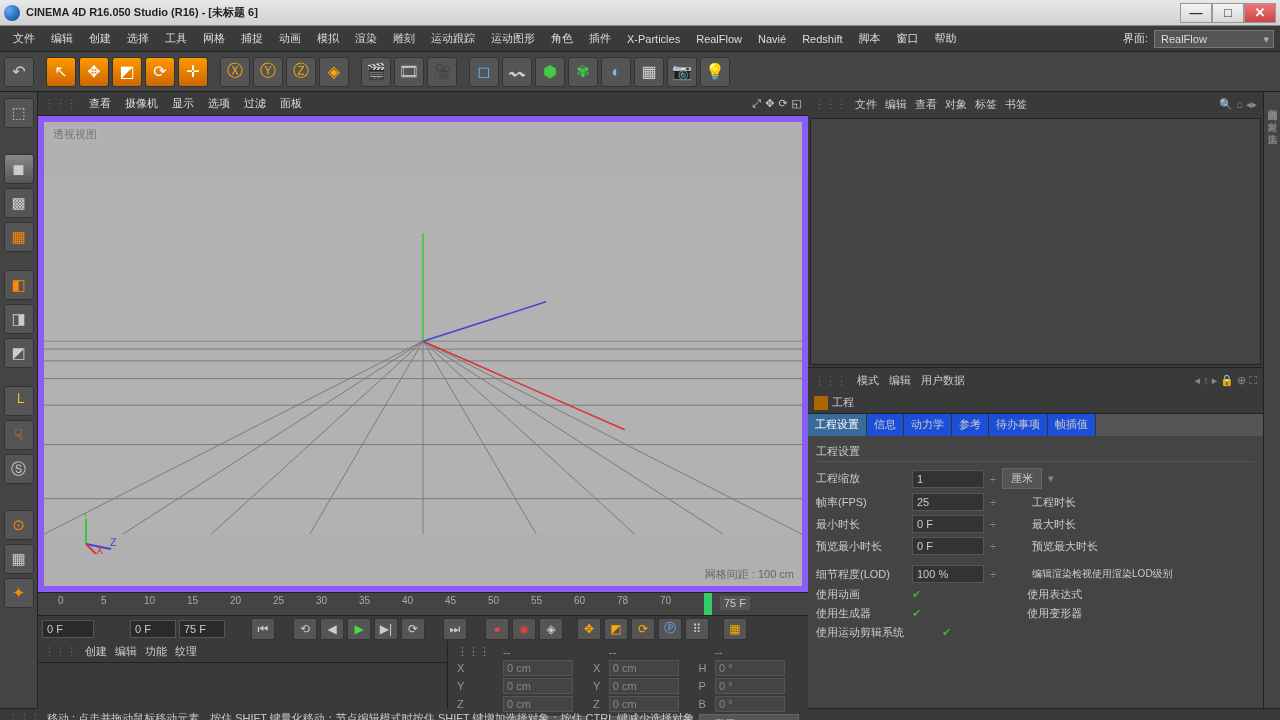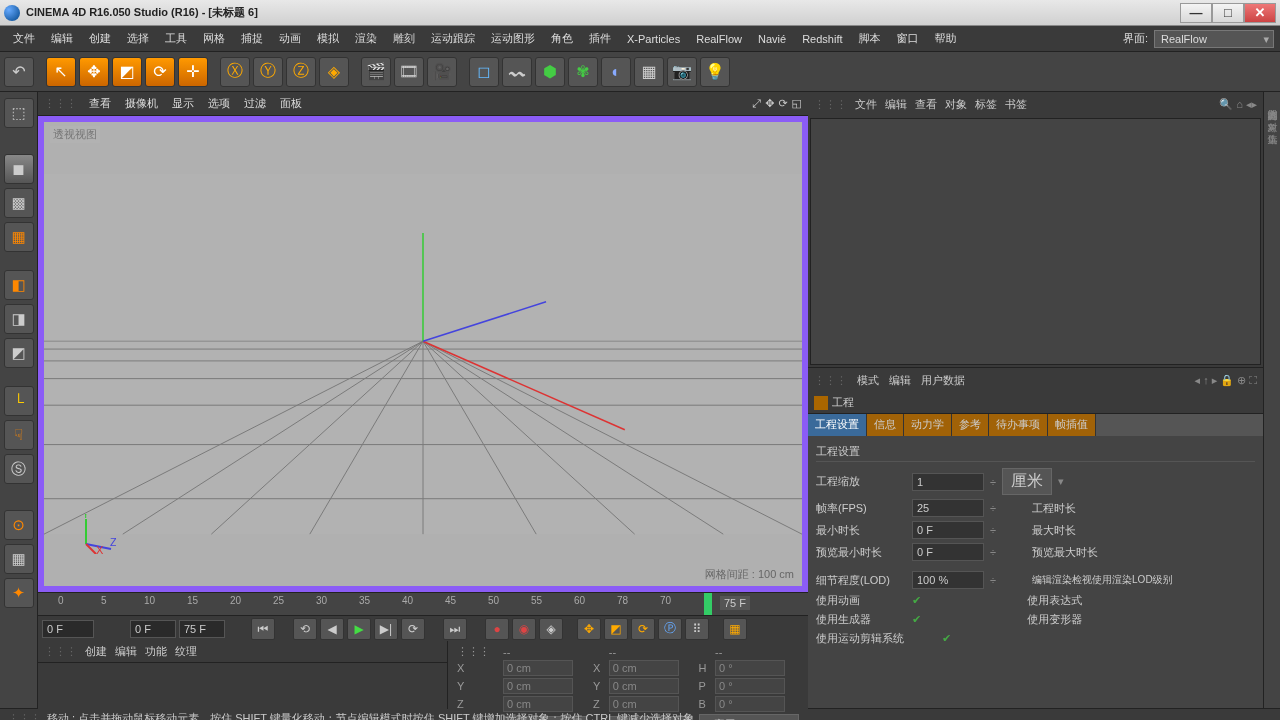--- a/index.html
+++ b/index.html
@@ -52,29 +52,29 @@
 .applybtn{background:#555;border:1px solid #666;padding:2px 14px;color:#ccc}
 .rightcol{width:455px;display:flex;flex-direction:column;background:#444}
 .objmgr{height:276px;background:#3a3a3a;border-bottom:1px solid #222;display:flex;flex-direction:column}
 .objmgr .menu{height:24px;display:flex;align-items:center;padding:0 6px;gap:8px;background:#3a3a3a}
 .objmgr .body{flex:1;background:#444;margin:2px;border:1px solid #222}
 .attrmgr{flex:1;background:#3a3a3a;display:flex;flex-direction:column}
 .attrmgr .menu{height:24px;display:flex;align-items:center;padding:0 6px;gap:10px}
 .attrtitle{height:22px;display:flex;align-items:center;padding:0 6px;background:#3a3a3a;border-bottom:1px solid #222}
 .attrtitle .ticon{width:14px;height:14px;background:#a60;margin-right:4px}
 .tabs{height:22px;display:flex;background:#555}
-.tab{padding:3px 7px;background:#a16207;border-right:1px solid #333;color:#ccc}
+.tab{padding:3px 7px;background:#1d4ed8;border-right:1px solid #333;color:#ccc}
 .tab.active{background:#3a6a9a;color:#fff}
 .attrbody{flex:1;background:#444;padding:6px 8px;overflow:hidden}
 .attrbody .sect{color:#ccc;padding:2px 0;border-bottom:1px solid #555;margin-bottom:4px}
 .attrbody .row{display:flex;align-items:center;padding:2px 0;gap:6px}
 .attrbody .lbl{width:90px;color:#ccc;font-size:11px}
 .attrbody .lbl2{width:110px;color:#ccc;font-size:11px}
 .attrbody input{background:#333;border:1px solid #555;color:#ccc;padding:2px 4px;width:72px;font-size:11px}
-.attrbody .unit{background:#555;border:1px solid #666;padding:2px 8px;color:#ccc;font-size:16px}
+.attrbody .unit{background:#555;border:1px solid #666;padding:2px 8px;color:#ccc;font-size:11px}
 .attrbody .scalebtn{background:#555;border:1px solid #666;padding:3px 0;color:#ccc;text-align:center;width:260px;margin:4px 0}
 .attrbody .chk{color:#4a4}
 .farright{width:17px;background:#444;border-left:1px solid #222;display:flex;flex-direction:column;align-items:center;padding-top:10px;gap:12px}
 .farright span{writing-mode:vertical-rl;color:#888;font-size:10px}
 .statusbar{height:20px;background:#3a3a3a;display:flex;align-items:center;padding:0 8px;color:#bbb;font-size:11px;border-top:1px solid #222}
 svg{display:block}
 </style>
 </head>
 <body>
 

